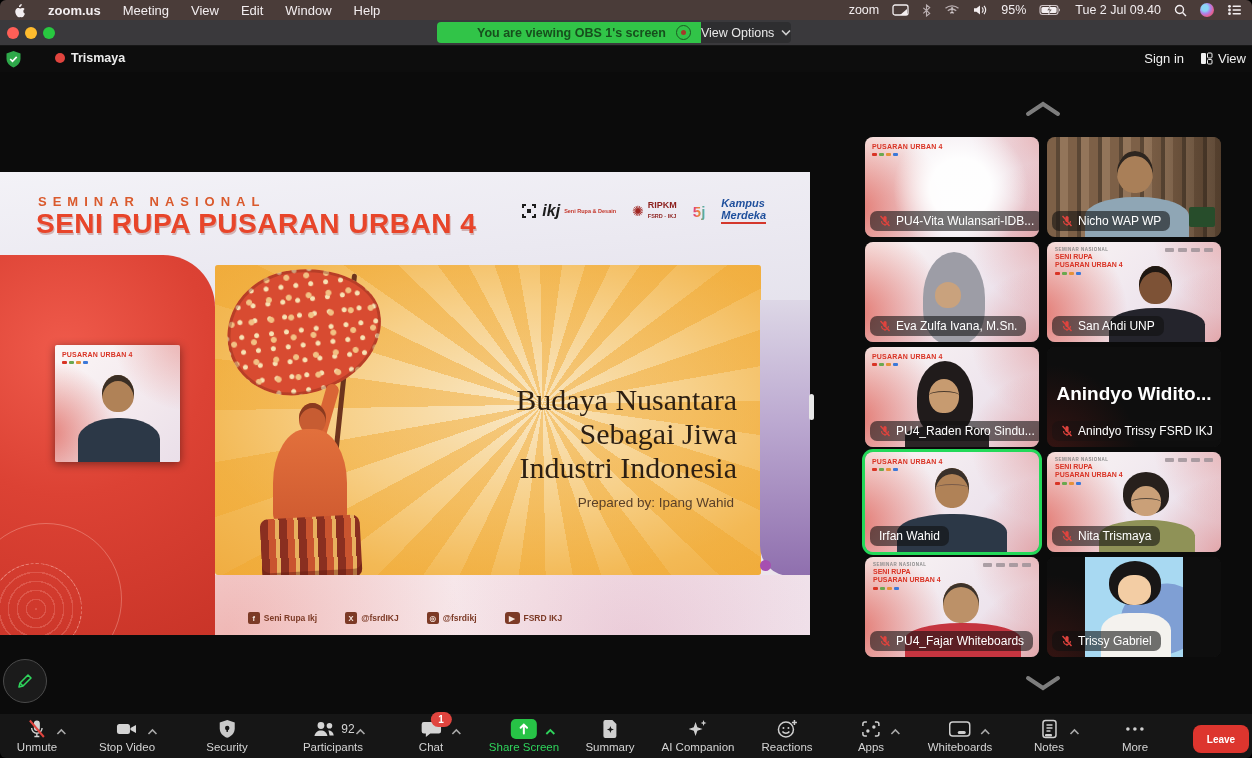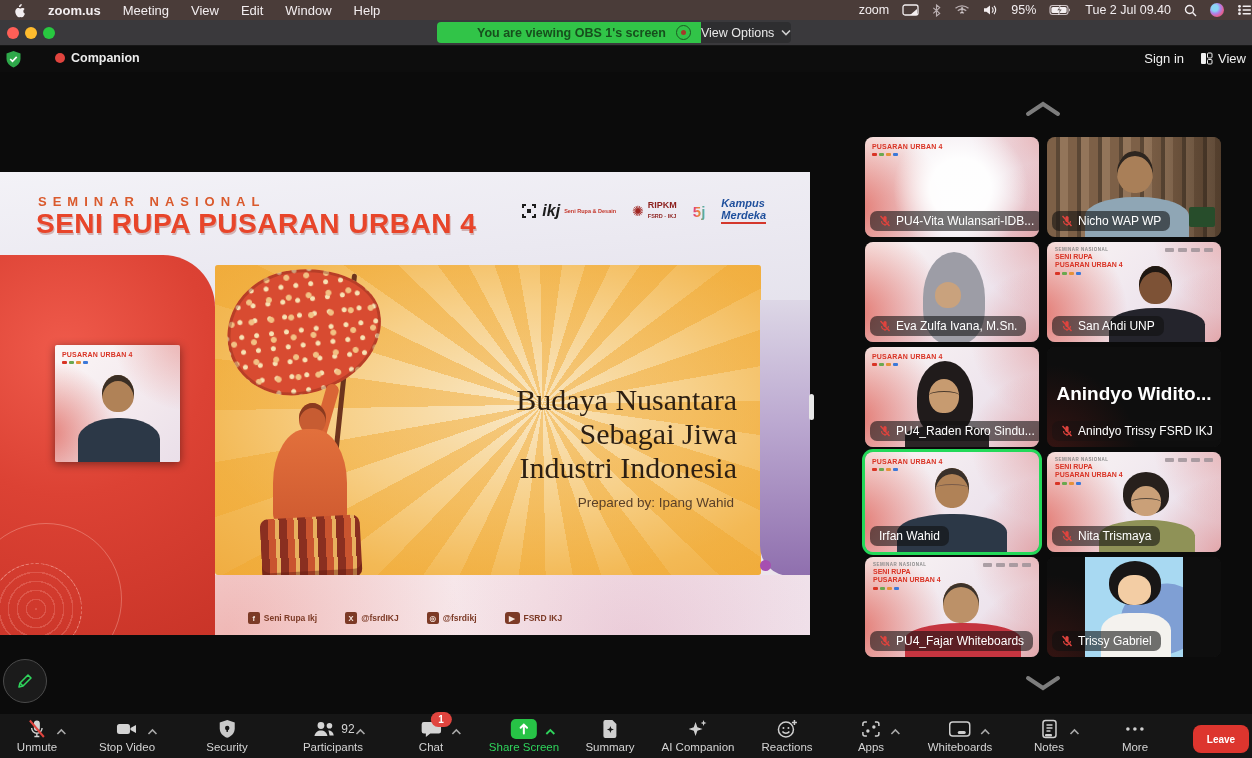--- a/index.html
+++ b/index.html
@@ -1,23 +1,23 @@
 <!DOCTYPE html>
 <html><head>
 <meta charset="utf-8">
 <style>
   html,body{margin:0;padding:0;background:#000;}
   body{width:1252px;height:758px;overflow:hidden;font-family:"Liberation Sans",sans-serif;-webkit-font-smoothing:antialiased;}
-  .screen{position:relative;width:1252px;height:758px;background:#000;overflow:hidden;}
+  .screen{position:relative;width:1252px;height:758px;background:#000;overflow:hidden;border-radius:6px;}
 
   
   .menubar{position:absolute;left:0;top:0;width:100%;height:20px;background:#4a3c39;display:flex;align-items:center;justify-content:space-between;color:#f3eef0;font-size:13px;}
   .mb-left{display:flex;align-items:center;gap:22px;padding-left:12px;}
   .mb-left .app-name{font-weight:bold;}
-  .mb-right{display:flex;align-items:center;gap:13px;padding-right:0;font-size:12.5px;}
+  .mb-right{display:flex;align-items:center;gap:13px;padding-right:10px;font-size:12.5px;}
   .mb-item{cursor:default;white-space:nowrap;}
   .mb-ico{display:inline-flex;align-items:center;}
   .siri{width:14px;height:14px;border-radius:50%;background:radial-gradient(circle at 35% 35%,#8ad5f5 0 25%,#b07fe8 45%,#e85f8a 70%,#2b4a9b 100%);}
 
   
   .titlebar{position:absolute;left:0;top:20px;width:100%;height:25px;background:#3a393c;border-bottom:1px solid #161616;}
   .tl{position:absolute;top:7px;width:12px;height:12px;border-radius:50%;}
   .tl.red{left:7px;background:#ff5f57;}
   .tl.yellow{left:25px;background:#febc2e;}
   .tl.green{left:43px;background:#28c840;}
@@ -236,21 +236,21 @@
 
   <div class="meetheader">
     <span class="shield">
       <svg width="17" height="18" viewBox="0 0 17 18">
           <path d="M8.5 1l7 2.4v5.2c0 4.4-2.9 7.3-7 8.9-4.1-1.6-7-4.5-7-8.9V3.4z" fill="#2ea84a"></path>
           <path d="M5.2 9l2.3 2.3 4.2-4.4" fill="none" stroke="#fff" stroke-width="1.7"></path>
         </svg>
     </span>
     <div class="rec">
       <span class="rec-dot"></span>
-      <span>Companion</span>
+      <span>Trismaya</span>
     </div>
     <div class="mh-right">
       <span>Sign in</span>
       <span class="view-btn">
         <svg width="13" height="13" viewBox="0 0 13 13">
             <rect x="1" y="1" width="5" height="11" rx="1" fill="#f0f0f0"></rect>
             <rect x="7.5" y="1" width="4.5" height="5" rx="1" fill="none" stroke="#f0f0f0"></rect>
             <rect x="7.5" y="7.5" width="4.5" height="4.5" rx="1" fill="none" stroke="#f0f0f0"></rect>
           </svg>
         <span>View</span>

